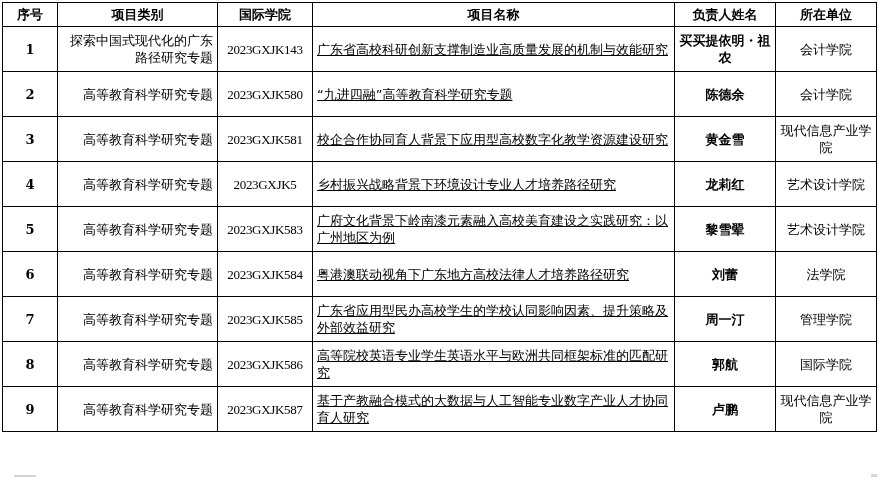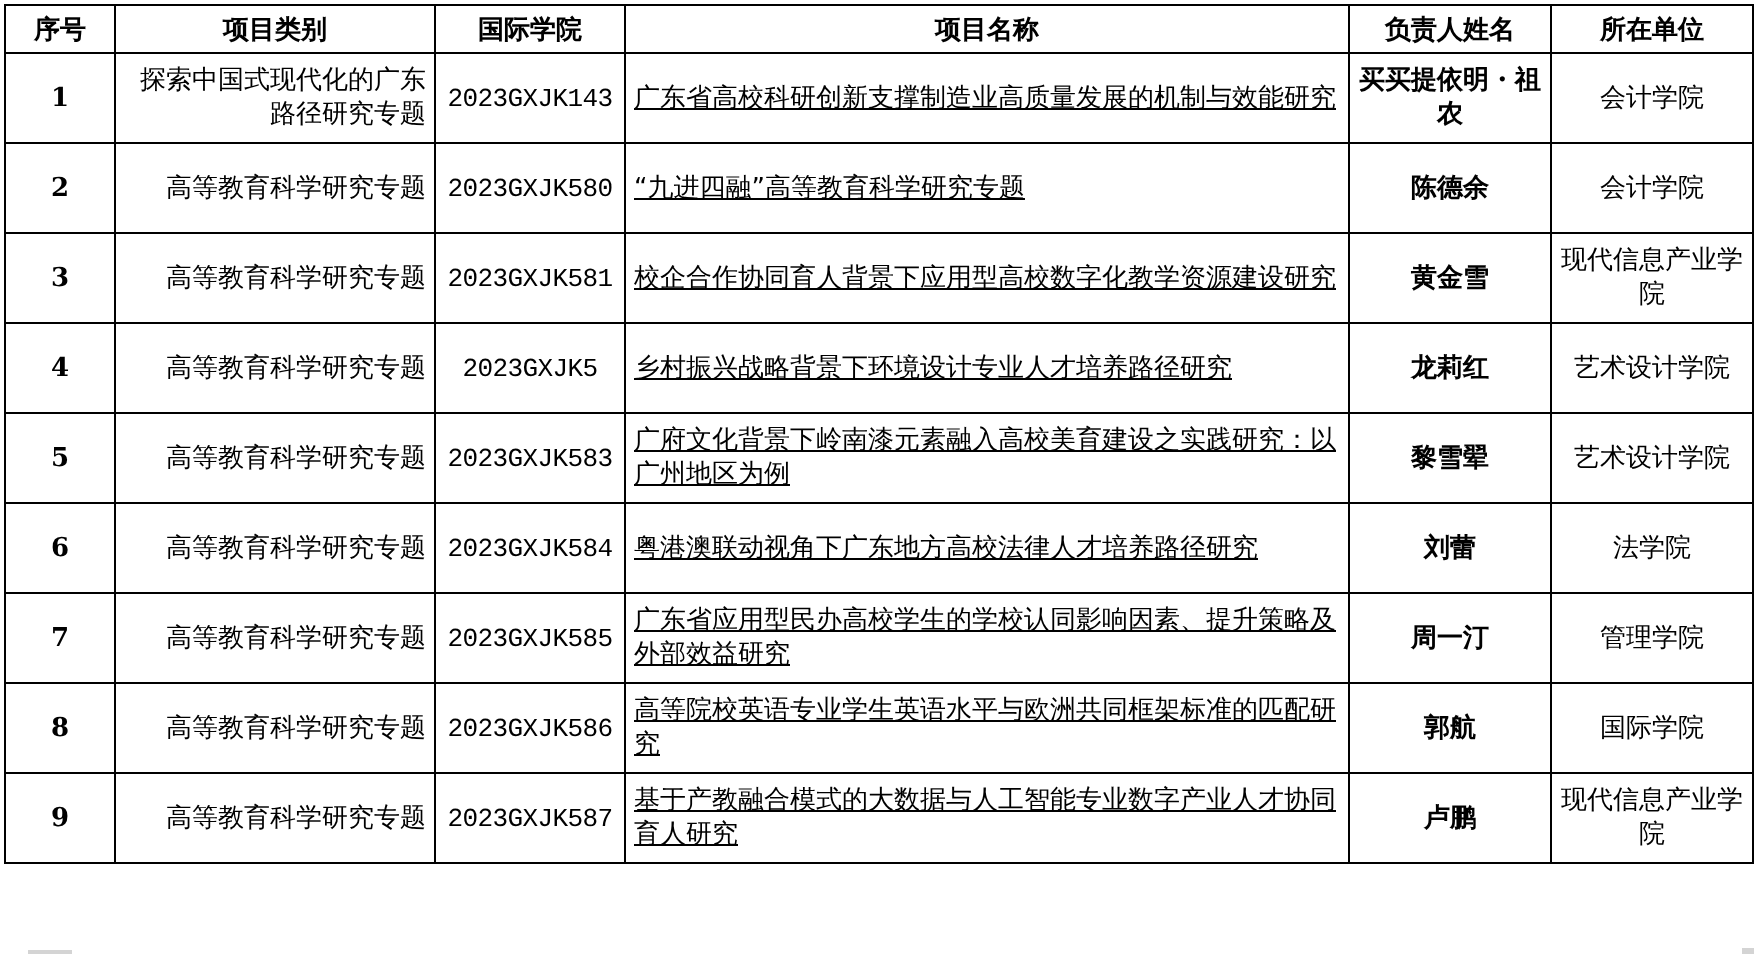--- a/index.html
+++ b/index.html
@@ -42,21 +42,21 @@
     }
     td.c-seq {
       text-align: center;
       font-weight: bold;
       font-family: "DejaVu Serif", "Liberation Serif", serif;
       font-size: 13px;
     }
     td.c-cat { text-align: right; }
     td.c-code {
       text-align: center;
-      font-family: Liberation Mono, monospace;
+      font-family: Liberation Serif, serif;
       font-size: 12px;
       letter-spacing: -0.3px;
     }
     td.c-name { text-align: left; text-decoration: underline; }
     td.c-person { text-align: center; font-weight: bold; }
     td.c-unit { text-align: center; }
     .artifact-left {
       position: absolute;
       left: 14px; top: 475px; width: 22px; height: 2px;
       background: #d4d4d4;

